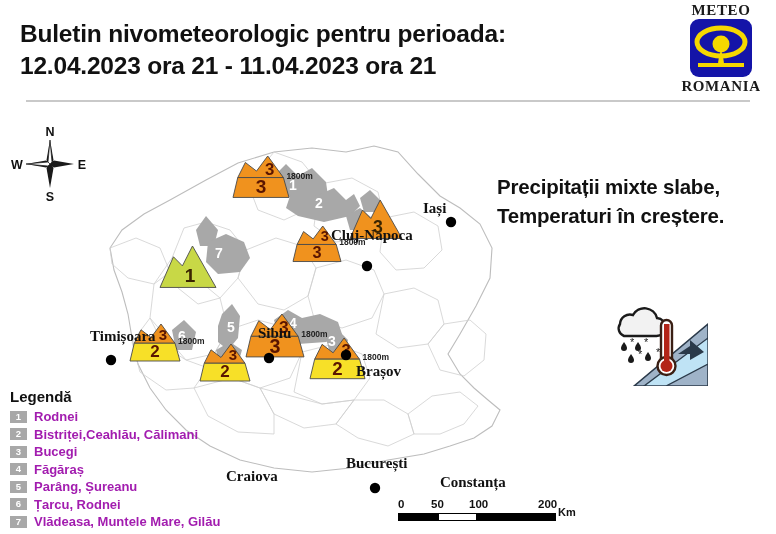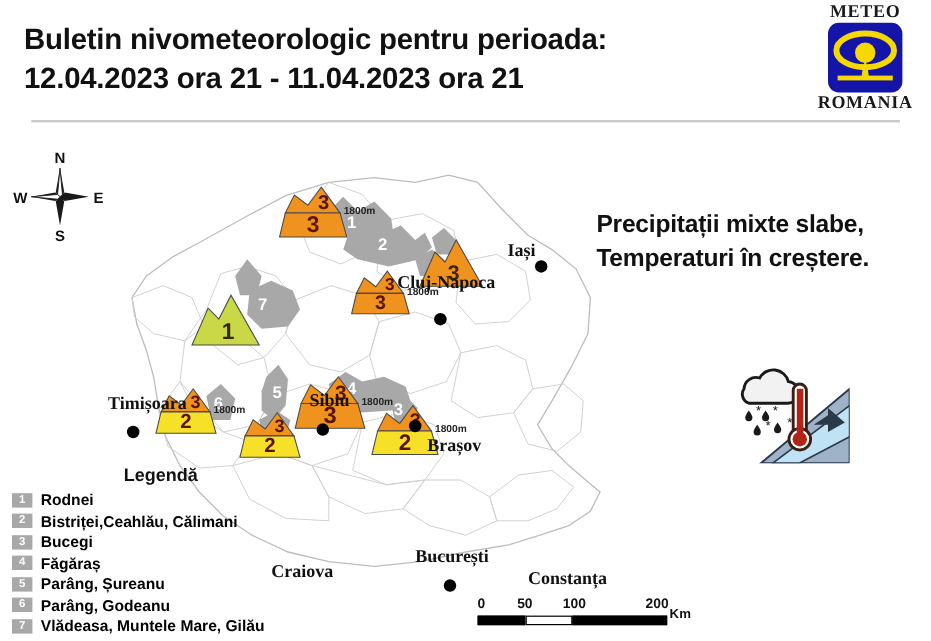--- a/index.html
+++ b/index.html
@@ -54,31 +54,30 @@
   }
 
   
   .wx{position:absolute;left:604px;top:294px;width:104px;height:92px;}
 
   
   .legend{position:absolute;left:8px;top:388px;width:250px;}
   .legend-title{
     font-weight:bold;font-size:15px;color:#111;margin:0 0 4px 2px;
     font-family:"Liberation Sans",sans-serif;
-    text-align:center;
   }
   .legend-row{display:flex;align-items:center;margin:0 0 2.5px 2px;height:15px;}
   .legend-chip{
     width:17px;height:12px;background:#a8a8a8;flex:0 0 17px;
     color:#ffffff;font-size:9.5px;font-weight:bold;
     display:flex;align-items:center;justify-content:center;
     font-family:"Liberation Sans",sans-serif;line-height:1;
   }
   .legend-label{
-    margin-left:7px;font-size:13px;font-weight:bold;color:#000000;
+    margin-left:7px;font-size:13px;font-weight:bold;color:#a21caf;
     white-space:nowrap;font-family:"Liberation Sans",sans-serif;
   }
 
   
   .scale{position:absolute;left:398px;top:498px;width:170px;height:32px;}
   .scale-nums{position:relative;height:14px;}
   .scale-nums span{
     position:absolute;top:0;font-size:11.5px;font-weight:bold;color:#111;
     font-family:"Liberation Sans",sans-serif;
   }
@@ -332,21 +331,21 @@
         <div class="legend-row">
           <div class="legend-chip">4</div>
           <div class="legend-label">Făgăraș</div>
         </div>
         <div class="legend-row">
           <div class="legend-chip">5</div>
           <div class="legend-label">Parâng, Șureanu</div>
         </div>
         <div class="legend-row">
           <div class="legend-chip">6</div>
-          <div class="legend-label">Parâng, Godeanu</div>
+          <div class="legend-label">Țarcu, Rodnei</div>
         </div>
         <div class="legend-row">
           <div class="legend-chip">7</div>
           <div class="legend-label">Vlădeasa, Muntele Mare, Gilău</div>
         </div>
       </div>
   </div>
 
   <div class="scale">
     <div class="scale-nums">

